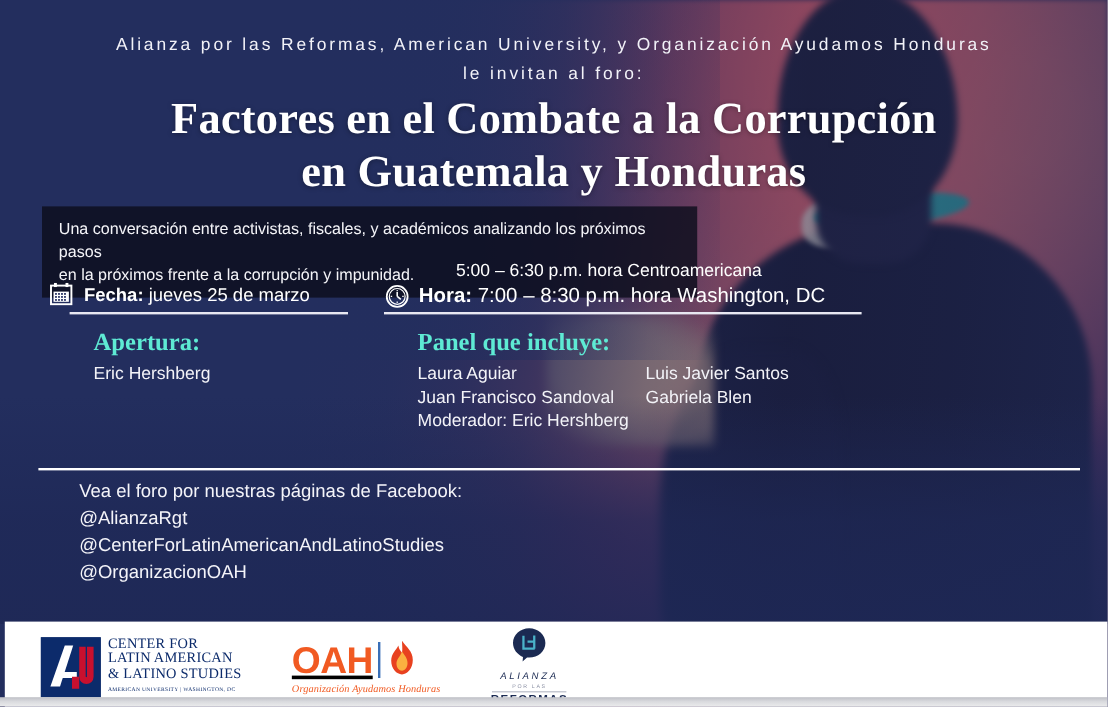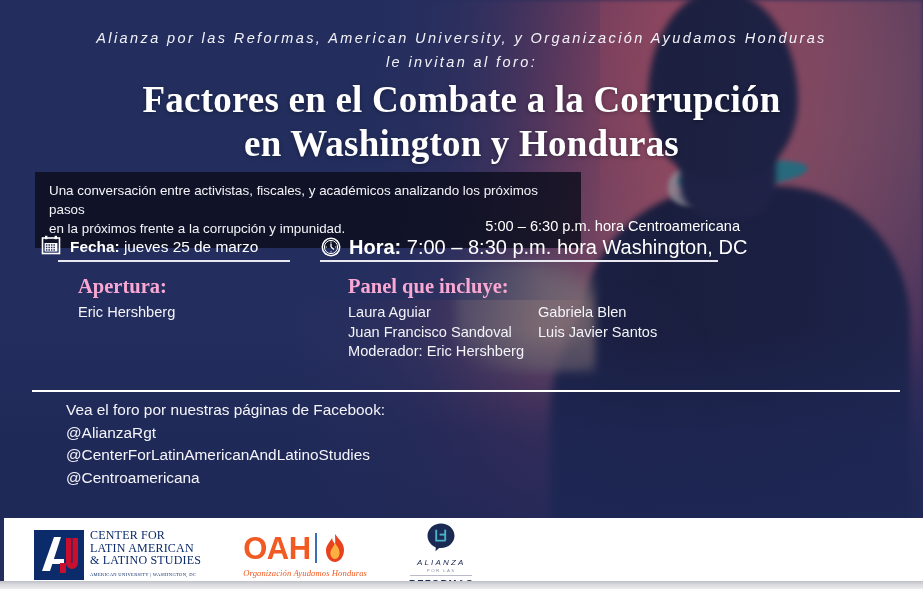--- a/index.html
+++ b/index.html
@@ -165,21 +165,20 @@
   .kicker {
     position: absolute;
     left: 0; right: 0;
     top: 26px;
     text-align: center;
     font-size: 14.5px;
     letter-spacing: 2.4px;
     line-height: 24px;
     color: #f2f2f8;
     font-weight: 400;
-    font-style: italic;
   }
 
   .title {
     position: absolute;
     left: 0; right: 0;
     top: 78px;
     text-align: center;
     font-family: "Liberation Serif", serif;
     font-weight: 700;
     font-size: 37px;
@@ -228,27 +227,26 @@
     position: absolute;
     left: 285px;
     top: 0px;
     width: 420px;
   }
   .hora-line1 {
     font-size: 14.6px;
     line-height: 20px;
     padding-left: 60px;
     white-space: nowrap;
-    text-align: right;
   }
   .hora-line2 {
     display: flex;
     align-items: flex-start;
     gap: 7px;
-    font-size: 20px;
+    font-size: 17px;
     line-height: 22px;
     white-space: nowrap;
   }
   .hora-rule {
     position: absolute;
     left: 285px;
     top: 44px;
     width: 398px;
     height: 1.5px;
     background: #e8e8f2;
@@ -265,21 +263,21 @@
   .panel {
     position: absolute;
     left: 348px;
     top: 274px;
   }
   .sec-head {
     font-family: "Liberation Serif", serif;
     font-weight: 700;
     font-size: 20.5px;
     line-height: 25px;
-    color: #f9a8d4;
+    color: #5eead4;
     margin-bottom: 4px;
   }
   .sec-body {
     font-size: 14.6px;
     line-height: 19.5px;
     color: #f3f3f8;
   }
   .panel-cols {
     display: flex;
     gap: 0px;
@@ -350,21 +348,21 @@
   }
   .au-tag {
     font-size: 4.6px;
     letter-spacing: .3px;
     color: #0c2b6b;
     margin-top: 2px;
   }
 
   
   .logo-oah { position: relative; flex: 0 0 auto; }
-  .oah-row { display: flex; align-items: flex-start; }
+  .oah-row { display: flex; align-items: center; text-decoration: underline; }
   .oah-word {
     font-family: "Liberation Sans", sans-serif;
     font-weight: 700;
     font-size: 31px;
     line-height: 31px;
     color: #f15a22;
     letter-spacing: -0.5px;
   }
   .oah-bar {
     width: 2px; height: 30px;
@@ -436,21 +434,21 @@
 
   <div class="content">
 
     <div class="kicker">
       <div>Alianza por las Reformas, American University, y Organización Ayudamos Honduras</div>
       <div>le invitan al foro:</div>
     </div>
 
     <div class="title">
       <div>Factores en el Combate a la Corrupción</div>
-      <div>en Washington y Honduras</div>
+      <div>en Guatemala y Honduras</div>
     </div>
 
     <div class="blurb">
       <div>Una conversación entre activistas, fiscales, y académicos analizando los próximos pasos</div>
       <div>en la próximos frente a la corrupción y impunidad.</div>
     </div>
 
     <div class="when">
 
       <div class="fecha-block">
@@ -512,33 +510,33 @@
 
     <div class="panel">
       <div class="sec-head">Panel que incluye:</div>
       <div class="panel-cols">
         <div class="sec-body panel-col-a">
           <div>Laura Aguiar</div>
           <div>Juan Francisco Sandoval</div>
           <div>Moderador: Eric Hershberg</div>
         </div>
         <div class="sec-body panel-col-b">
+          <div>Luis Javier Santos</div>
           <div>Gabriela Blen</div>
-          <div>Luis Javier Santos</div>
         </div>
       </div>
     </div>
 
     <div class="rule-wide"></div>
 
     <div class="facebook">
       <div>Vea el foro por nuestras páginas de Facebook:</div>
       <div>@AlianzaRgt</div>
       <div>@CenterForLatinAmericanAndLatinoStudies</div>
-      <div>@Centroamericana</div>
+      <div>@OrganizacionOAH</div>
     </div>
   </div>
 
   <div class="footer">
     <div class="logos">
 
       <div class="logo-au">
         <div class="au-mark">
           <svg width="50" height="50" viewBox="0 0 50 50" aria-hidden="true">
             <rect x="0" y="0" width="50" height="50" fill="#0c2b6b"></rect>

